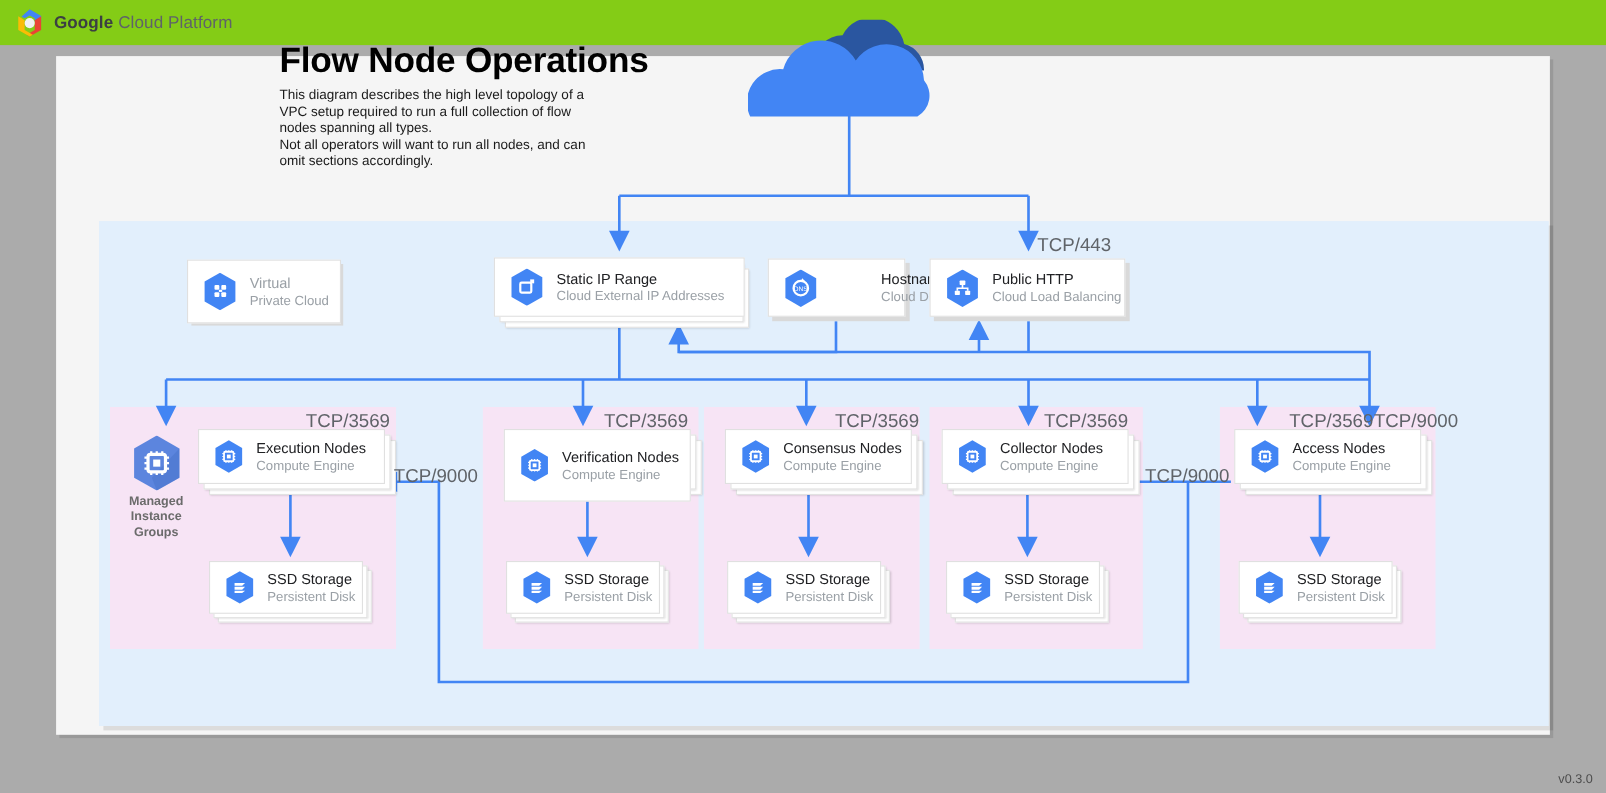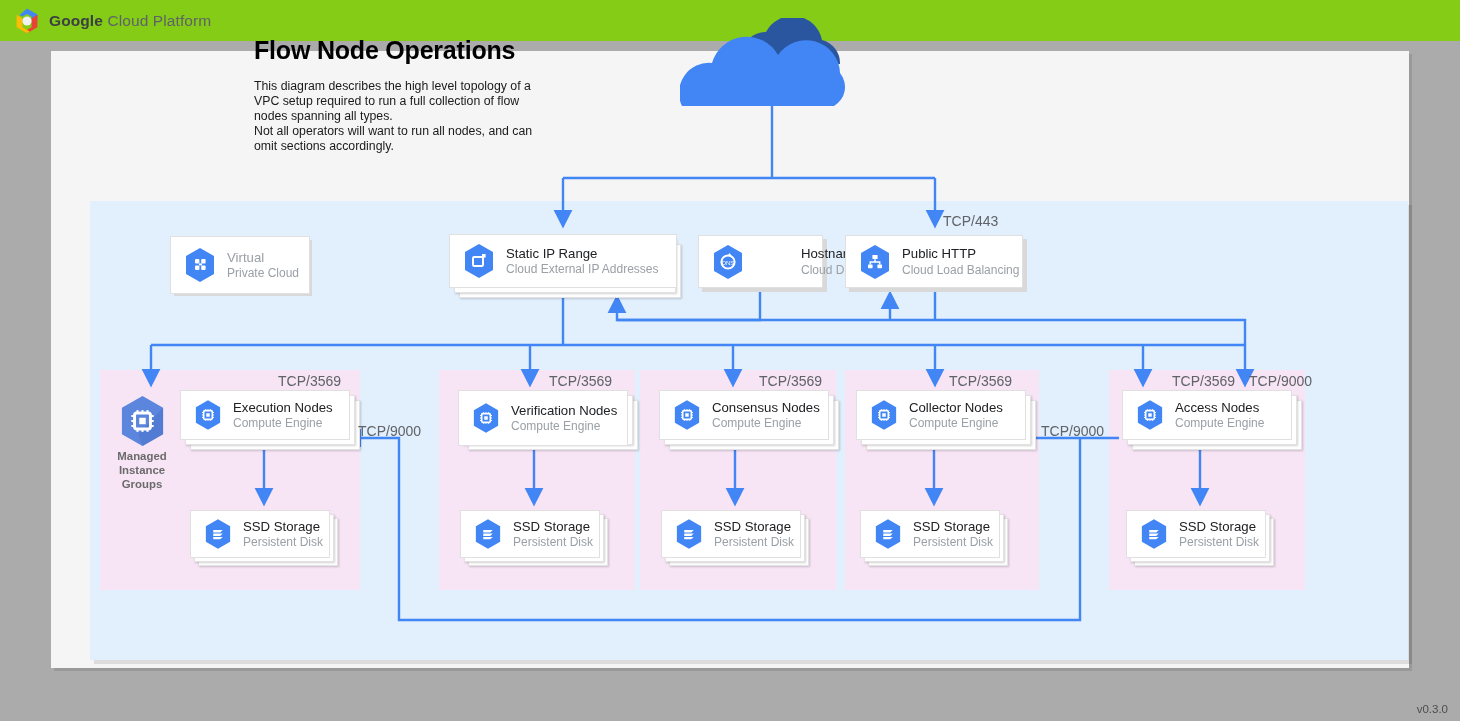--- a/index.html
+++ b/index.html
@@ -17,21 +17,21 @@
   .gcp-brand{position:absolute;left:14px;top:7px;display:flex;align-items:center;height:28px;}
   .gcp-logo{width:26px;height:28px;flex:0 0 26px;}
   .gcp-text{margin-left:9px;font-size:15.5px;color:#5f6368;letter-spacing:.1px;white-space:nowrap;}
   .gcp-text b{color:#3c4043;font-weight:bold;}
 
   
   .canvas{position:absolute;left:51px;top:51px;width:1358px;height:617px;background:#f5f5f5;
           box-shadow:3px 3px 0 0 rgba(0,0,0,0.10);}
 
   
-  .diagram-title{position:absolute;left:254px;top:36px;font-size:25px;font-weight:bold;color:#000;
+  .diagram-title{position:absolute;left:254px;top:36px;font-size:32px;font-weight:bold;color:#000;
                  letter-spacing:-.2px;}
   .diagram-desc{position:absolute;left:254px;top:79px;width:290px;font-size:12.3px;color:#1a1a1a;
                 line-height:15.1px;}
 
   
   .vpc-panel{position:absolute;left:90px;top:201px;width:1318px;height:459px;background:#e2effc;
              box-shadow:4px 4px 0 0 rgba(0,0,0,0.10);}
 
   
   .group{position:absolute;background:#f7e4f5;top:370px;height:220px;}
@@ -47,21 +47,21 @@
   .card .t1{font-size:13.2px;color:#202124;white-space:nowrap;}
   .card .t2{font-size:12px;color:#9aa0a6;white-space:nowrap;margin-top:1px;}
   .card.muted .t1{color:#9aa0a6;}
   
   .stack{position:absolute;box-sizing:border-box;background:#fff;border:1px solid #e2e2e2;
          box-shadow:1px 1px 2px rgba(0,0,0,.18);}
 
   .flatshadow{position:absolute;background:#d9d9d9;}
 
   
-  .wlabel{position:absolute;font-size:14px;color:#5f6368;white-space:nowrap;}
+  .wlabel{position:absolute;font-size:17px;color:#5f6368;white-space:nowrap;}
   .mig-label{position:absolute;width:76px;text-align:center;font-size:11.4px;font-weight:bold;
              color:#6b6b6b;line-height:14px;}
 
   .version{position:absolute;right:12px;bottom:6px;font-size:11.5px;color:#4d4d4d;}
 </style>
 </head>
 <body>
 
 <div id="root">
 
@@ -266,21 +266,21 @@
         </g>
     </svg>
     <div class="txt">
       <div class="t1">SSD Storage</div>
       <div class="t2">Persistent Disk</div>
     </div>
   </div>
 
   <div class="stack" style="left:468px;top:400px;width:170px;height:50px;"></div>
   <div class="stack" style="left:463px;top:395px;width:170px;height:50px;"></div>
-  <div class="card" style="left:458px;top:390px;width:170px;height:56px;">
+  <div class="card" style="left:458px;top:390px;width:170px;height:66px;">
     <svg class="ic" width="26" height="30" viewBox="0 0 30 34">
       <path d="M15 0 L29 8 L29 26 L15 34 L1 26 L1 8 Z" fill="#4285f4"></path>
       <rect x="10" y="12" width="10" height="10" rx="1.4" fill="none" stroke="#fff" stroke-width="1.9"></rect>
       <rect x="13" y="15" width="4" height="4" fill="#fff"></rect>
       <g stroke="#fff" stroke-width="1.2">
           <path d="M12 10.4 L12 11.8"></path>
           <path d="M15 10.4 L15 11.8"></path>
           <path d="M18 10.4 L18 11.8"></path>
           <path d="M12 22.2 L12 23.6"></path>
           <path d="M15 22.2 L15 23.6"></path>

